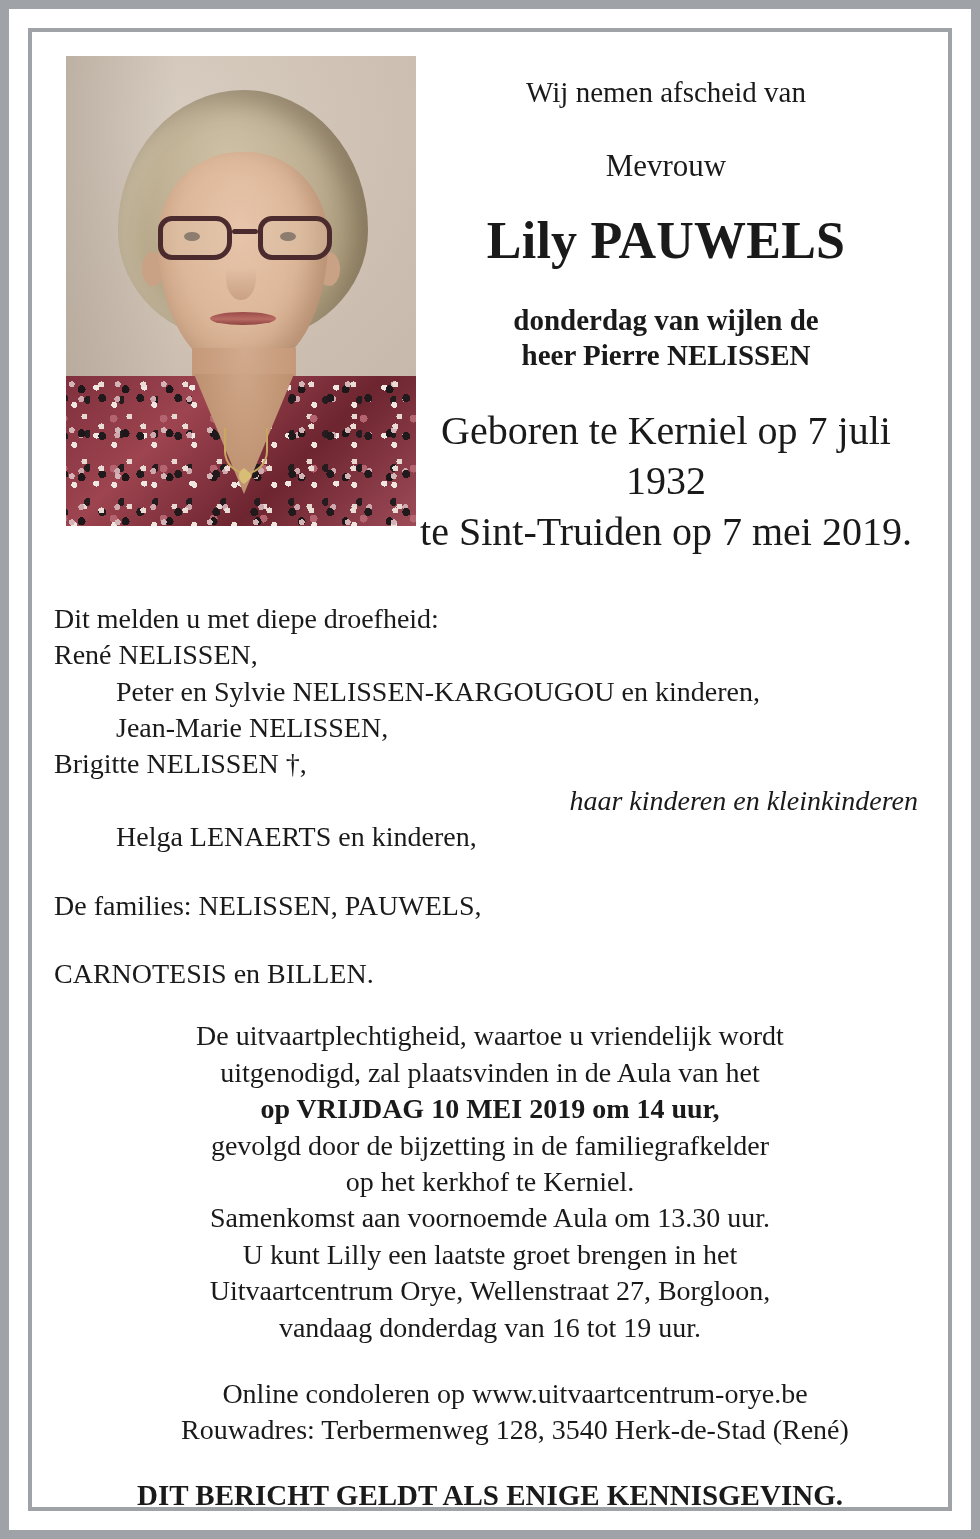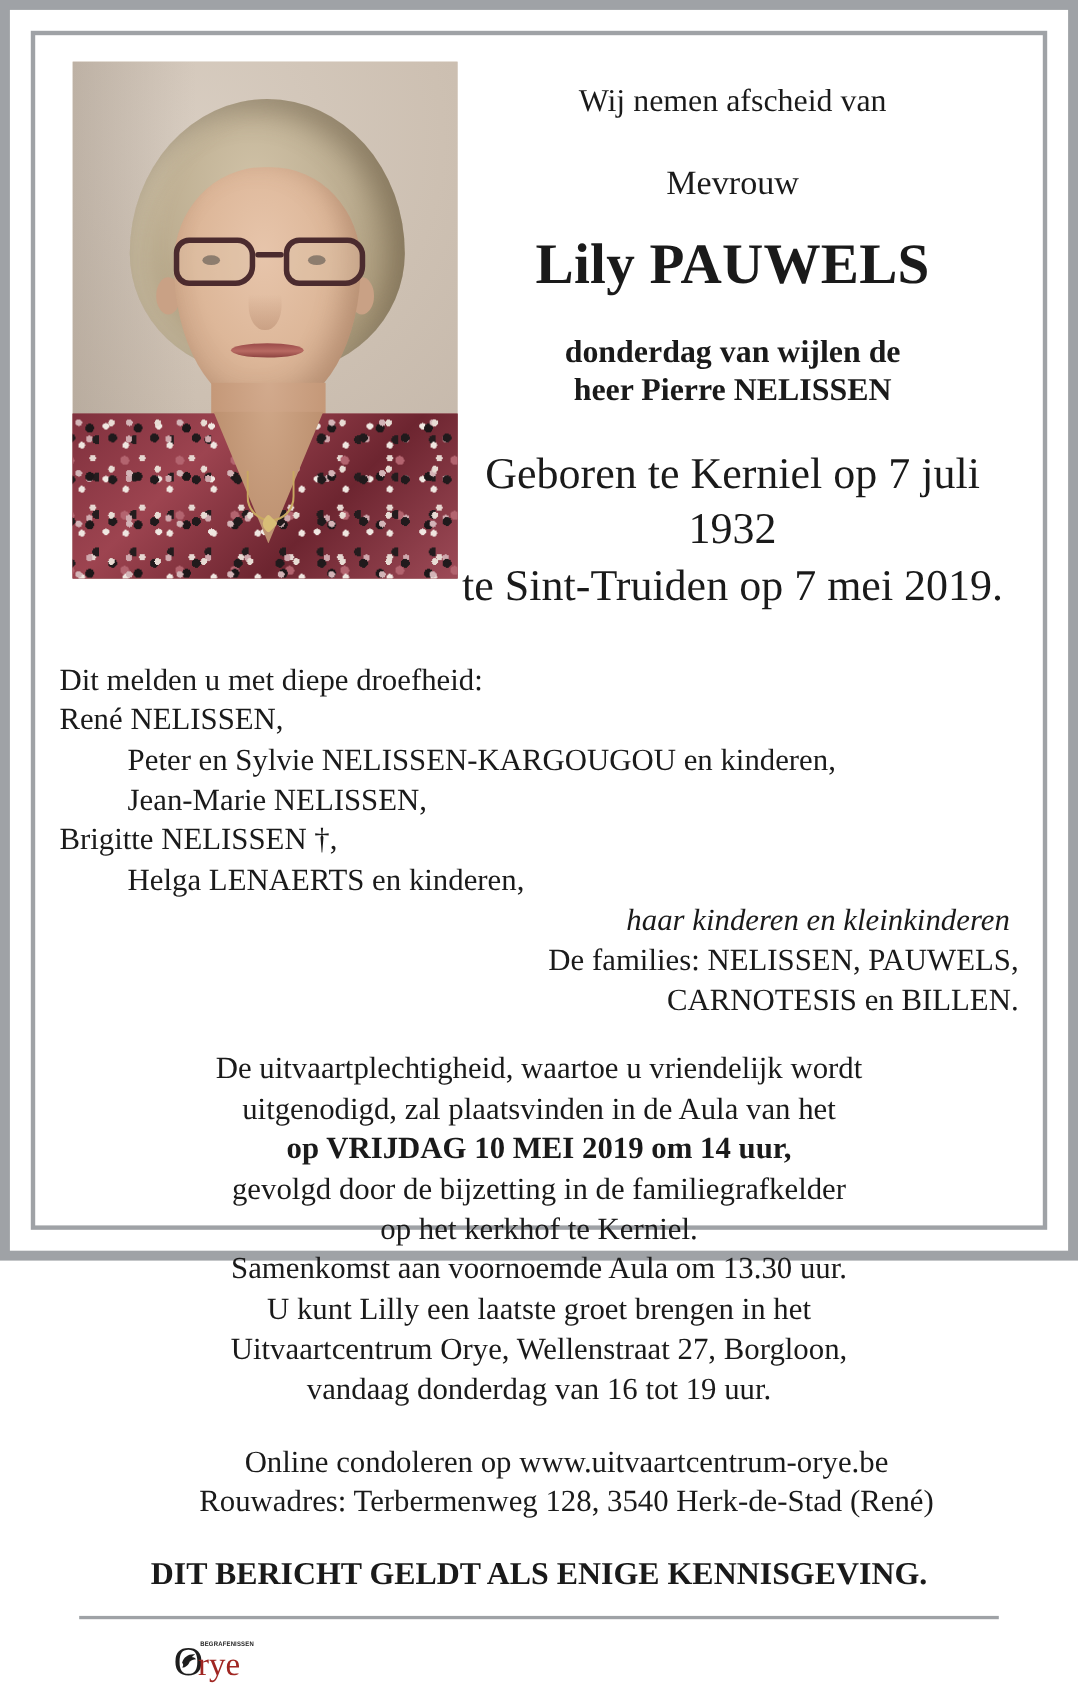--- a/index.html
+++ b/index.html
@@ -14,21 +14,21 @@
     font-family: "Liberation Serif", "DejaVu Serif", serif;
     color: #1a1a1a;
     overflow: hidden;
   }
 
   
   #notice-frame {
     position: absolute;
     left: 0; top: 0;
     width: 980px;
-    height: 1146px;
+    height: 1539px;
     box-sizing: border-box;
     border: 9px solid #9fa2a6;
     background: #ffffff;
   }
   #notice-inner {
     position: absolute;
     left: 19px; top: 19px;
     right: 19px; bottom: 19px;
     box-sizing: border-box;
     border: 4px solid #9fa2a6;
@@ -232,21 +232,21 @@
   
   .family-block {
     margin-top: 44px;
     font-size: 28px;
     line-height: 1.30;
   }
   .fam-line { white-space: pre; }
   .fam-left   { text-align: left; }
   .fam-indent { text-align: left; padding-left: 62px; }
   .fam-right  { text-align: right; font-style: italic; padding-right: 8px; }
-  .fam-center { text-align: right; }
+  .fam-center { text-align: left; margin-top: 32px; }
 
   
   .ceremony-block {
     margin-top: 26px;
     text-align: center;
     font-size: 28px;
     line-height: 1.30;
   }
   .cer-bold { font-weight: bold; }
 
@@ -372,22 +372,22 @@
         </div>
       </div>
 
       <div class="family-block">
         <div class="fam-line fam-left">Dit melden u met diepe droefheid:</div>
         <div id="family-lines">
             <div class="fam-line fam-left">René NELISSEN,</div>
             <div class="fam-line fam-indent">Peter en Sylvie NELISSEN-KARGOUGOU en kinderen,</div>
             <div class="fam-line fam-indent">Jean-Marie NELISSEN,</div>
             <div class="fam-line fam-left">Brigitte NELISSEN †,</div>
+            <div class="fam-line fam-right">haar kinderen en kleinkinderen</div>
             <div class="fam-line fam-indent">Helga LENAERTS en kinderen,</div>
-            <div class="fam-line fam-right">haar kinderen en kleinkinderen</div>
             <div class="fam-line fam-center">De families: NELISSEN, PAUWELS,</div>
             <div class="fam-line fam-center">CARNOTESIS en BILLEN.</div>
           </div>
       </div>
 
       <div class="ceremony-block">
         <div id="ceremony-lines">
             <div class="">De uitvaartplechtigheid, waartoe u vriendelijk wordt</div>
             <div class="">uitgenodigd, zal plaatsvinden in de Aula van het</div>
             <div class="cer-bold">op VRIJDAG 10 MEI 2019 om 14 uur,</div>

